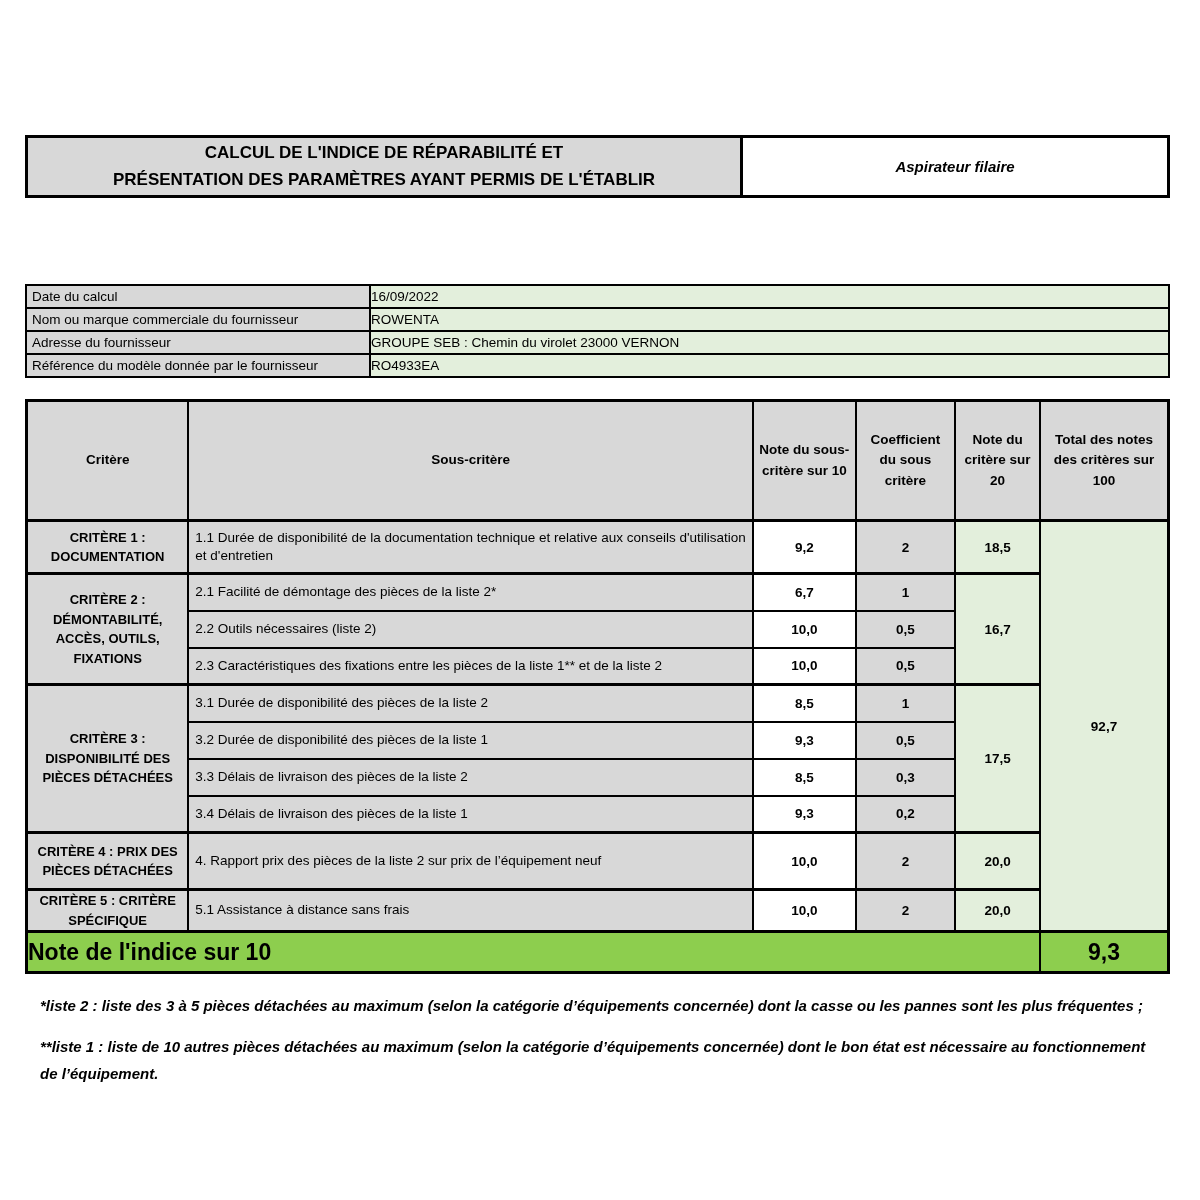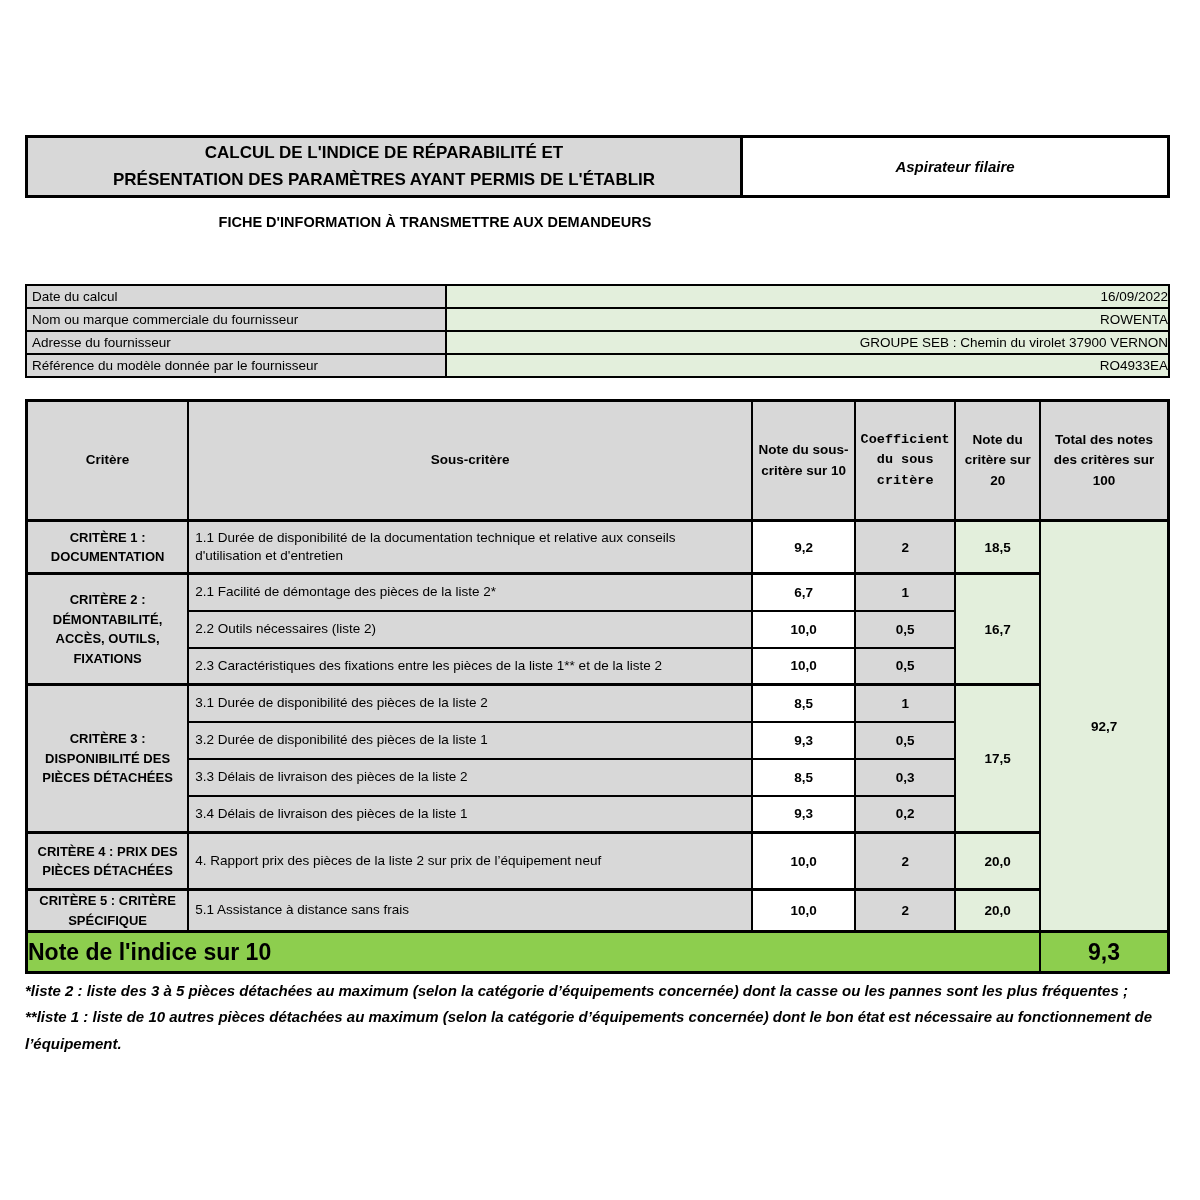--- a/index.html
+++ b/index.html
@@ -29,34 +29,34 @@
 
   
   .subtitle-wrap { position:absolute; left:25px; top:210px; width:820px; text-align:center; }
   .subtitle-main { font-weight:bold; font-size:14.5px; }
   .subtitle-ref  { font-weight:bold; font-size:13.5px; margin-top:7px; }
 
   
   table { border-collapse:collapse; }
   .info-table { position:absolute; left:25px; top:280px; width:1145px; }
   .info-table td { border:2px solid #000; height:23px; font-size:13.5px; }
-  .info-table td.lab { background:#d8d8d8; width:420px; padding-left:5px; }
-  .info-table td.val { background:#e3efdc; text-align:right;margin-top:9px; }
+  .info-table td.lab { background:#d8d8d8; width:344px; padding-left:5px; }
+  .info-table td.val { background:#e3efdc; text-align:left;margin-top:9px; }
 
   
   .main-table { position:absolute; left:25px; top:395px; width:1145px; border:3px solid #000; }
   .main-table td { border:2px solid #000; vertical-align:middle; }
   .main-table .hdr td {
     background:#d8d8d8; font-weight:bold; font-size:13.5px; text-align:center;
     height:120px; border-bottom:3px solid #000; padding:0 4px; line-height:1.5;
   }
   .c-crit  { width:160px; }
   .c-sous  { width:558px; }
   .c-note  { width:102px; }
-  .c-coef  { width:98px;font-family:Liberation Mono, monospace;  }
+  .c-coef  { width:98px;  }
   .c-n20   { width:84px;margin-left:36px; }
   .c-tot   { width:127px;margin-left:20px; }
 
   .main-table td.crit {
     background:#d8d8d8; font-weight:bold; font-size:13px; text-align:center;
     padding:0 3px; line-height:1.5;
   }
   .main-table td.sous {
     background:#d8d8d8; font-size:13.5px; text-align:left; padding:2px 6px; line-height:1.35;
   }
@@ -79,52 +79,51 @@
   }
   .main-table tr.footer td.fvalue {
     font-weight:bold; font-size:23px; text-align:center;
   }
 
   
   .footnotes {
     position:absolute; left:25px; top:974px; width:1145px;
     font-weight:bold; font-style:italic; font-size:15px; line-height:1.75;
   }
-  .footnotes p { margin:0; }
+  .footnotes p { margin:15px; }
 </style>
 </head>
 <body>
 
 <div class="page">
 
   <div class="title-block">
     <div class="title-left">
       <div>CALCUL DE L'INDICE DE RÉPARABILITÉ ET</div>
       <div>PRÉSENTATION DES PARAMÈTRES AYANT PERMIS DE L'ÉTABLIR</div>
     </div>
     <div class="title-right">Aspirateur filaire</div>
   </div>
 
   <div class="subtitle-wrap">
-    <div class="subtitle-main">FICHE D'INFORMATION À TRANSMETTRE AUX DEMANDEURS</div>
   </div>
 
   <table class="info-table">
     <tbody>
         <tr>
       <td class="lab">Date du calcul</td>
       <td class="val">16/09/2022</td>
     </tr>
     <tr>
       <td class="lab">Nom ou marque commerciale du fournisseur</td>
       <td class="val">ROWENTA</td>
     </tr>
     <tr>
       <td class="lab">Adresse du fournisseur</td>
-      <td class="val">GROUPE SEB : Chemin du virolet 37900 VERNON</td>
+      <td class="val">GROUPE SEB : Chemin du virolet 23000 VERNON</td>
     </tr>
     <tr>
       <td class="lab">Référence du modèle donnée par le fournisseur</td>
       <td class="val">RO4933EA</td>
     </tr>
   </tbody>
     </table>
 
   <table class="main-table">
     <tbody>

